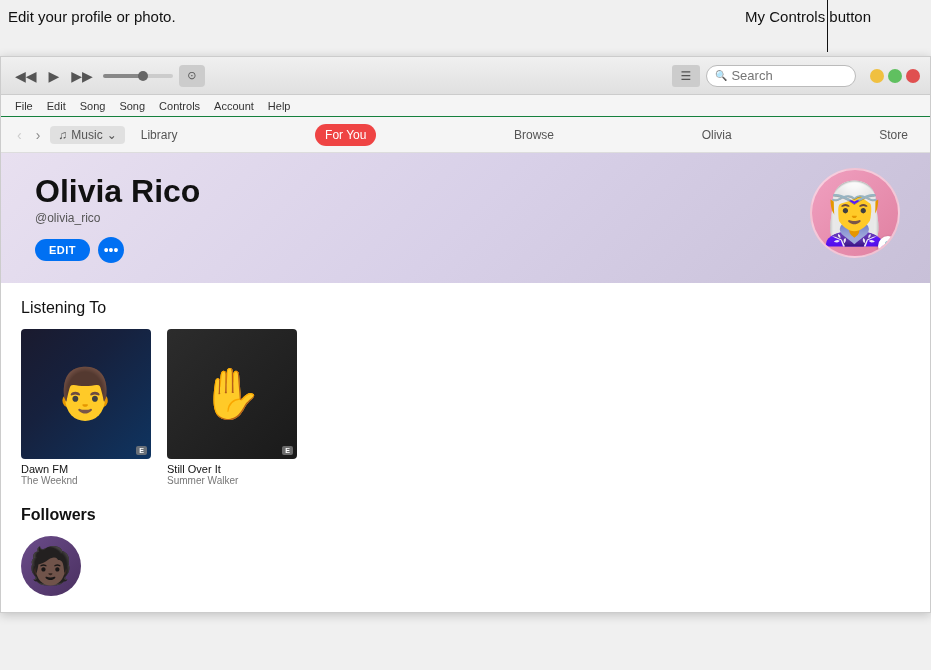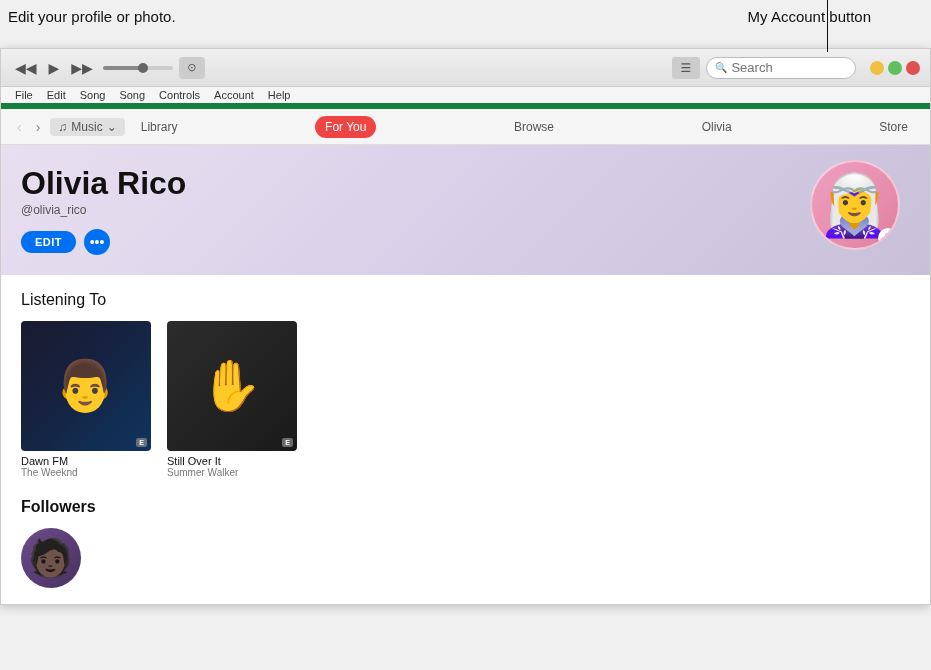--- a/index.html
+++ b/index.html
@@ -95,21 +95,21 @@
     .maximize { background: #60c060; }
     .close { background: #e05050; }
 
     
     .menubar {
       background: #f5f5f5;
       height: 22px;
       display: flex;
       align-items: center;
       padding: 0 8px;
-      border-bottom: 6px solid #15803d;
+      border-bottom: 1px solid #15803d;
       gap: 2px;
     }
     .menu-item {
       font-size: 11px; color: #333;
       padding: 2px 6px;
       cursor: pointer;
       border-radius: 3px;
     }
 
     
@@ -144,21 +144,21 @@
       border-radius: 12px;
       cursor: pointer;
     }
     .nav-tab.active {
       background: #ef4444; color: #fff;
     }
 
     
     .profile-header {
       background: linear-gradient(135deg, #e8e0f0 0%, #d8d0e8 50%, #c8c0d8 100%);
-      padding: 20px 20px 20px 20px;
+      padding: 20px 20px 20px 34px;
       display: flex;
       align-items: flex-end;
       position: relative;
       min-height: 130px;
     }
     .profile-info { flex: 1; }
     .profile-name {
       font-size: 32px; font-weight: 700; color: #111;
       line-height: 1.1;
     }
@@ -258,21 +258,21 @@
       display: flex; align-items: center; justify-content: center;
       font-size: 36px;
       overflow: hidden;
     }
 
     .annotation-container {
       position: relative;
       width: 931px;
     }
     .ann-bar {
-      height: 48px;
+      height: 56px;
       position: relative;
       background: transparent;
     }
     .ann-text-left {
       position: absolute;
       left: 8px; top: 8px;
       font-size: 15px; color: #111;
     }
     .ann-text-right {
       position: absolute;
@@ -285,21 +285,21 @@
       width: 1px; height: 52px;
       background: #111;
     }
   </style>
 </head>
 <body>
 
 <div class="annotation-container">
   <div class="ann-bar">
     <span class="ann-text-left">Edit your profile or photo.</span>
-    <span class="ann-text-right">My Account button</span>
+    <span class="ann-text-right">My Controls button</span>
     <div class="ann-line"></div>
   </div>
 </div>
 
 <div class="window">
 
   <div class="titlebar">
     <div class="titlebar-transport">
       <button class="transport-btn">◀◀</button>
       <button class="transport-btn">▶</button>

